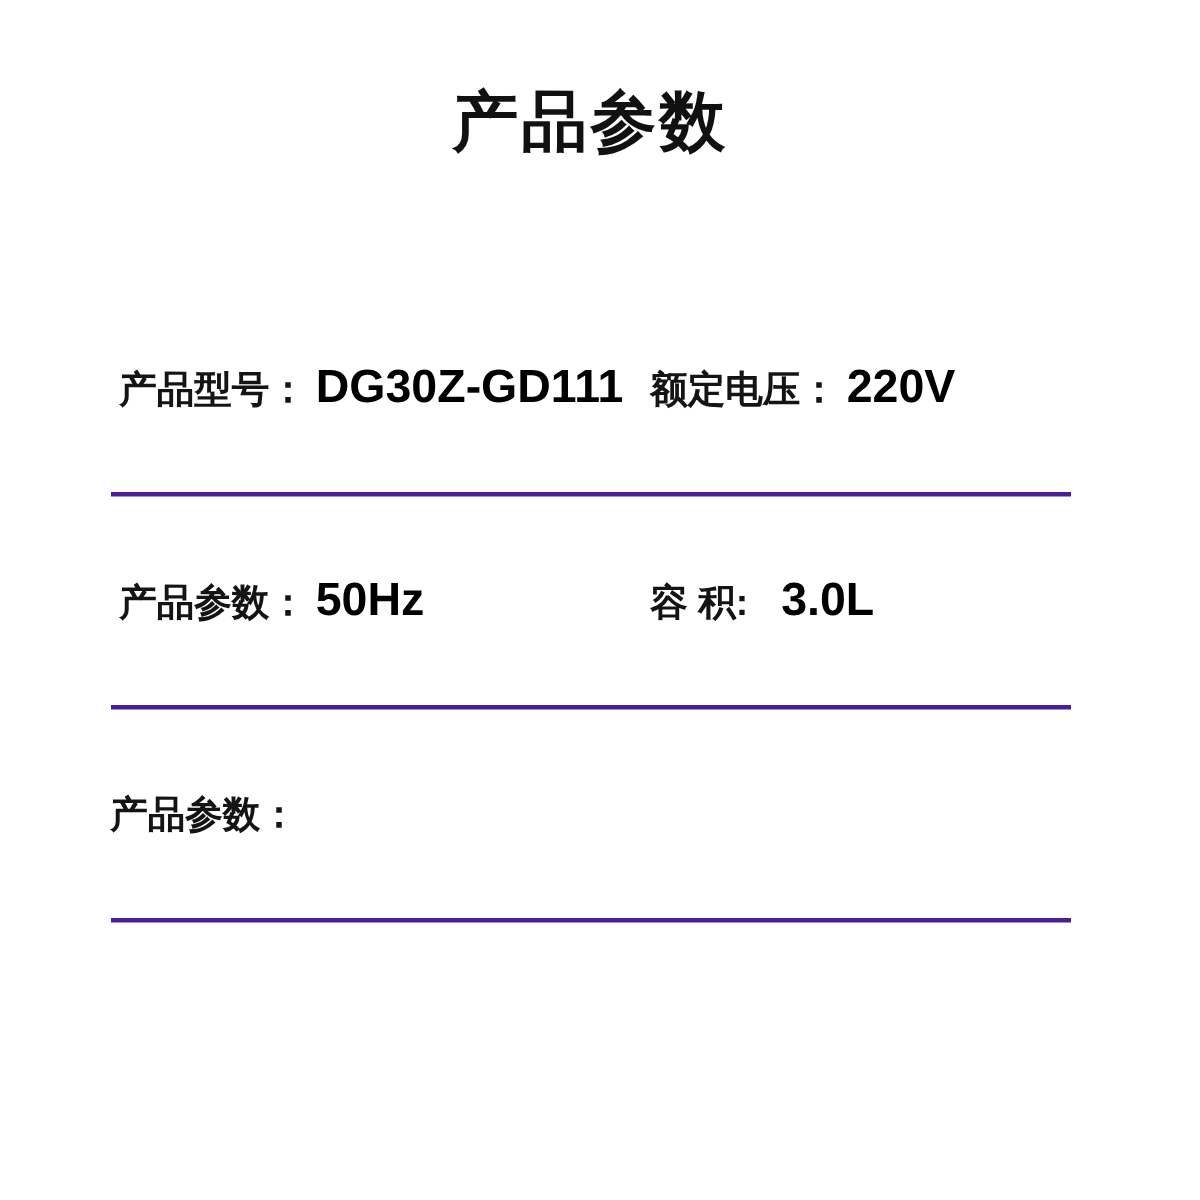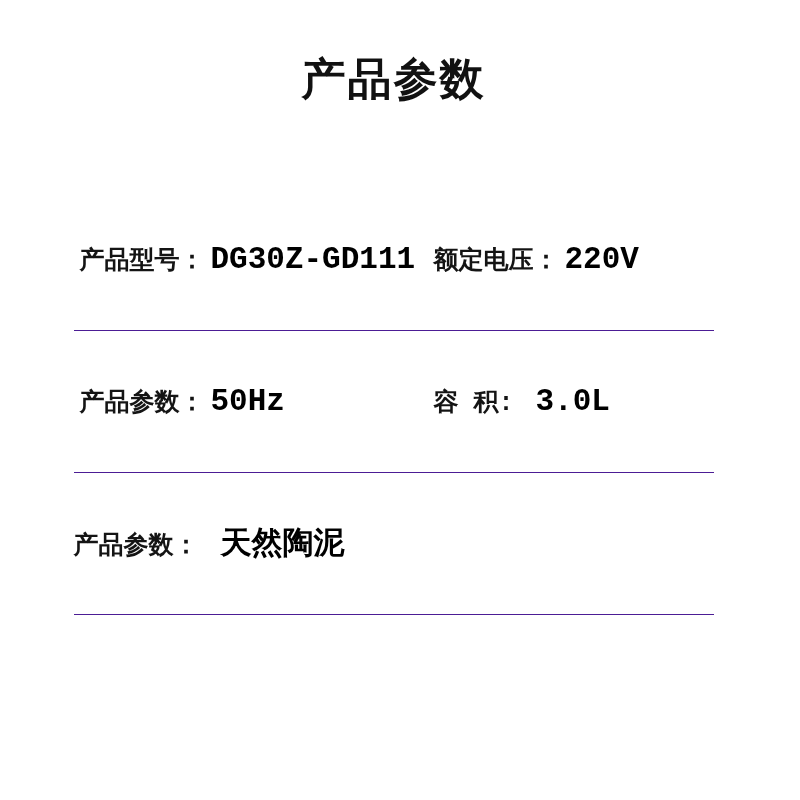--- a/index.html
+++ b/index.html
@@ -12,41 +12,40 @@
     background: #ffffff;
     font-family: "Liberation Sans", sans-serif;
     color: #1a1a1a;
     overflow: hidden;
   }
   .page {
     position: relative;
     width: 787px;
     height: 800px;
     box-sizing: border-box;
-    font-family: Liberation Mono, monospace;
   }
   .title {
     text-align: center;
     font-size: 44px;
     font-weight: bold;
     letter-spacing: 2px;
     color: #111111;
     padding-top: 56px;
     line-height: 1.2;
   }
   .spec-table {
     margin: 0 auto;
     margin-top: 80px;
     width: 640px;
   }
   .spec-row {
     display: flex;
     align-items: center;
     height: 142px;
-    border-bottom: 1px solid #4c1d95;
+    border-bottom: 3px solid #4c1d95;
     box-sizing: border-box;
   }
   .spec-row.last {
     border-bottom: none;
   }
   .cell {
     display: flex;
     align-items: baseline;
     box-sizing: border-box;
   }
@@ -105,21 +104,20 @@
       </div>
       <div class="cell cell-right">
         <span class="label">容 积:</span>
         <span class="value gap-md">3.0L</span>
       </div>
     </div>
 
     <div class="spec-row">
       <div class="cell cell-right">
         <span class="label">产品参数：</span>
-        <span class="value gap-md">天然陶泥</span>
       </div>
     </div>
 
     <div class="spec-row last">
     </div>
 
   </div>
 </div>
 
 </body></html>

